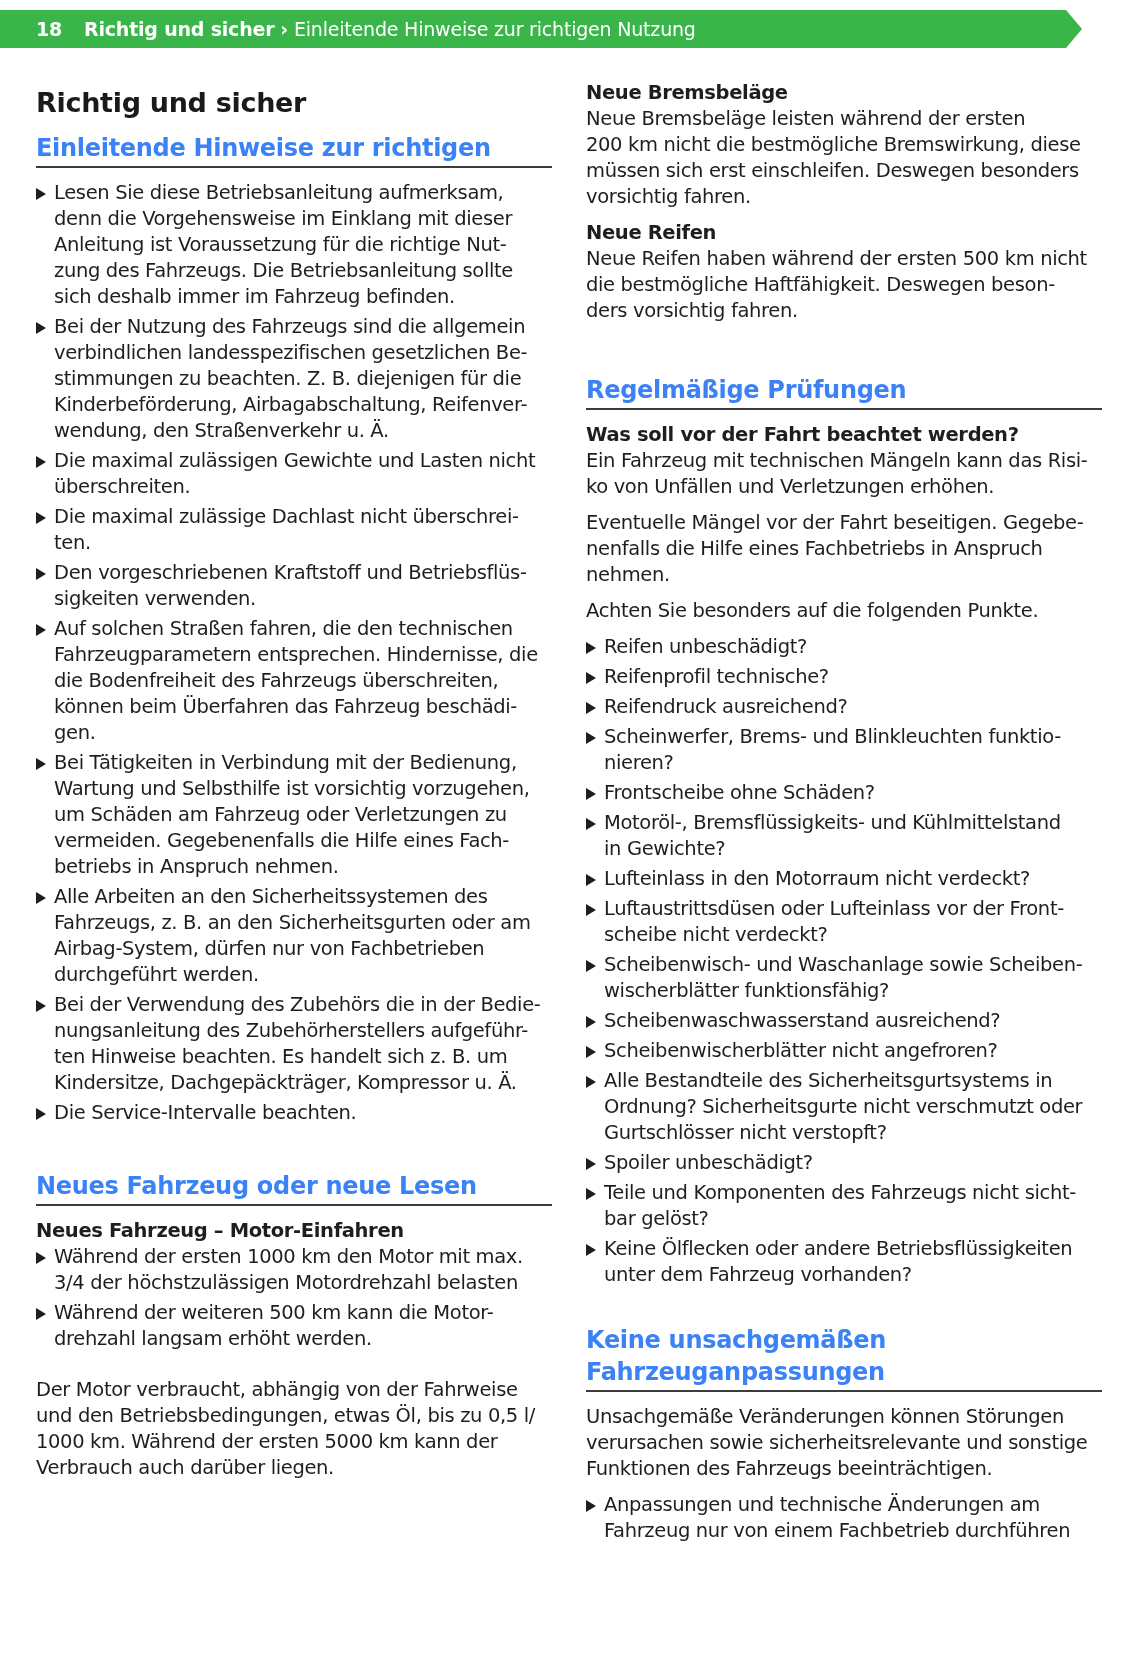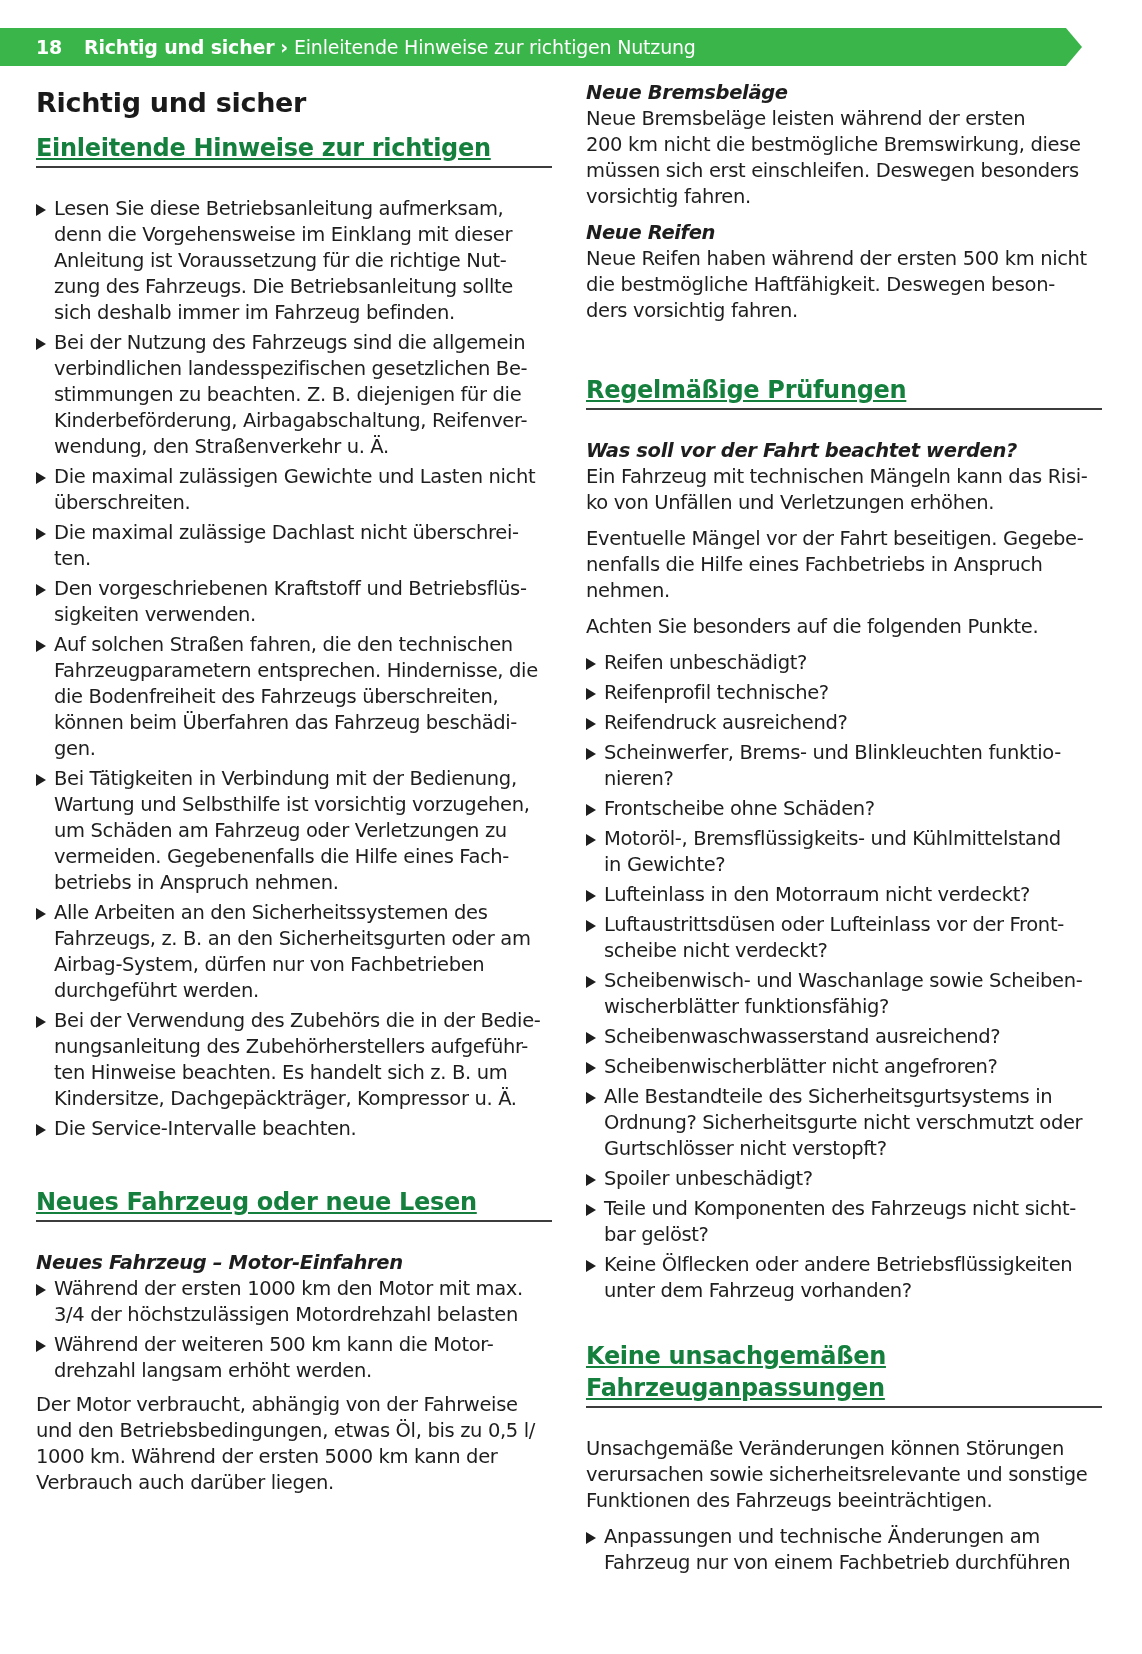--- a/index.html
+++ b/index.html
@@ -1,46 +1,46 @@
 <!DOCTYPE html>
 <html><head>
   <meta charset="utf-8">
   <style>
     html, body { margin: 0; padding: 0; background: #ffffff; }
     body {
       width: 1142px; height: 1654px; position: relative; overflow: hidden;
       font-family: "DejaVu Sans", sans-serif; color: #1e1e1e;
     }
     .header {
-      position: absolute; left: 0; top: 28px; width: 1082px; height: 38px;
+      position: absolute; left: 0; top: 10px; width: 1082px; height: 38px;
     }
     .header svg { position: absolute; left: 0; top: 0; }
     .header-text {
       position: absolute; left: 36px; top: 0; height: 38px; line-height: 38px;
       color: #ffffff; font-size: 19px; white-space: nowrap; letter-spacing: -0.2px;
     }
     .header-text .pnum { font-weight: bold; margin-right: 22px; }
     .header-text .crumb-main { font-weight: bold; }
     .header-text .sep { font-weight: bold; margin: 0 6px 0 6px; }
 
     .col { position: absolute; top: 80px; }
     .col-left { left: 36px; width: 516px; }
     .col-right { left: 586px; width: 516px; }
 
     .h1 {
       font-size: 27px; font-weight: bold; color: #1a1a1a;
       margin: 6px 0 12px 0; line-height: 34px; letter-spacing: -0.3px;
     }
     .h2 {
-      font-size: 24px; font-weight: bold; color: #15803d;
+      font-size: 24px; font-weight: bold; color: #3b82f6;
       line-height: 32px; padding-bottom: 2px; border-bottom: 2px solid #3c3c3c;
-      margin: 0 0 28px 0; letter-spacing: -0.3px; text-decoration: underline;
+      margin: 0 0 12px 0; letter-spacing: -0.3px;
     }
     .line { font-size: 19.5px; line-height: 26px; white-space: nowrap; letter-spacing: -0.35px; }
-    .sub { font-weight: bold; font-style: italic; }
+    .sub { font-weight: bold; }
     .para { margin-bottom: 10px; }
     .bullet { position: relative; padding-left: 18px; margin-bottom: 4px; }
     .bullet .tri {
       position: absolute; left: 0; top: 8px; width: 0; height: 0;
       border-top: 6px solid transparent; border-bottom: 6px solid transparent;
       border-left: 10px solid #1e1e1e;
     }
     .gap-big { height: 40px; }
     .gap-mid { height: 32px; }
   </style>
@@ -139,21 +139,21 @@
         <span class="tri"></span>
         <div class="line">Während der ersten 1000 km den Motor mit max.</div>
         <div class="line">3/4 der höchstzulässigen Motordrehzahl belasten</div>
       </div>
       <div class="bullet">
         <span class="tri"></span>
         <div class="line">Während der weiteren 500 km kann die Motor-</div>
         <div class="line">drehzahl langsam erhöht werden.</div>
       </div>
     </div>
-  <div class="para" style="margin-top:8px;">
+  <div class="para" style="margin-top:25px;">
       <div class="line">Der Motor verbraucht, abhängig von der Fahrweise</div>
       <div class="line">und den Betriebsbedingungen, etwas Öl, bis zu 0,5 l/</div>
       <div class="line">1000 km. Während der ersten 5000 km kann der</div>
       <div class="line">Verbrauch auch darüber liegen.</div>
     </div>
 </div>
 
 <div class="col col-right" style="top:80px;">
   <div class="line sub">Neue Bremsbeläge</div>
   <div class="para">

